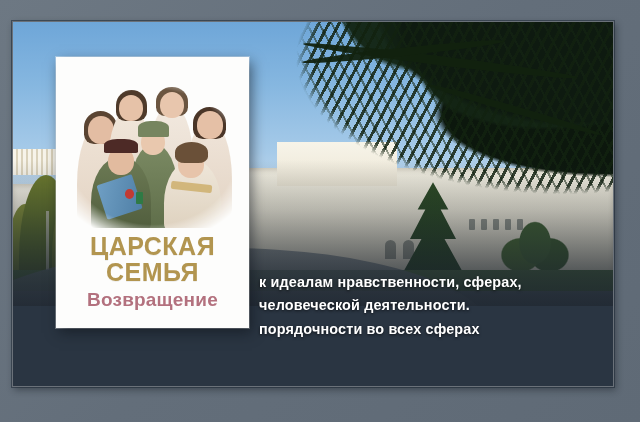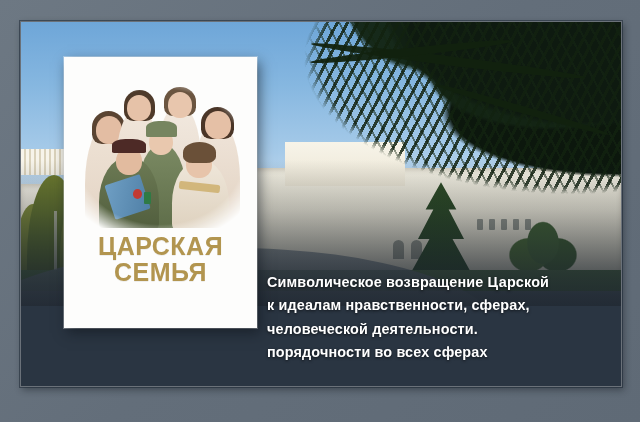--- a/index.html
+++ b/index.html
@@ -11,21 +11,21 @@
   }
 
   
   #stage{
     position:absolute;inset:0;
     background:linear-gradient(135deg,#6d7883 0%,#636e7a 50%,#5f6a76 100%);
   }
 
   
   #frame{
-    position:absolute;left:20px;top:21px;width:600px;height:364px;
+    position:absolute;left:12px;top:21px;width:600px;height:364px;
     overflow:hidden;
     border:1px solid rgba(255,255,255,.30);
     box-shadow:0 0 0 1px rgba(30,40,52,.55), 2px 3px 7px rgba(20,26,34,.45);
     background:#2a3440;
   }
 
   
   .photo{position:absolute;inset:0;overflow:hidden;}
   .sky{
     position:absolute;left:0;top:0;right:0;height:62%;
@@ -323,25 +323,25 @@
           <div class="hair" style="left:62%;top:47%;width:18%;height:13%;background:#6a5038;"></div>
           <div style="position:absolute;left:60%;top:72%;width:22%;height:5%;background:#c9a85f;opacity:.75;border-radius:2px;transform:rotate(6deg);"></div>
         </div>
       </div>
 
       <div class="cover-title">
         <span class="ln">ЦАРСКАЯ</span>
         <span class="ln">СЕМЬЯ</span>
       </div>
 
+      <div class="cover-sub">Возвращение</div>
     </div>
 
     <div id="promo">
       <p>
-        <span class="ln">Символическое возвращение Царской</span>
         <span class="ln">к идеалам нравственности, сферах,</span>
         <span class="ln">человеческой деятельности.</span>
         <span class="ln">порядочности во всех сферах</span>
       </p>
     </div>
 
   </div>
 </div>
 
 </body></html>

